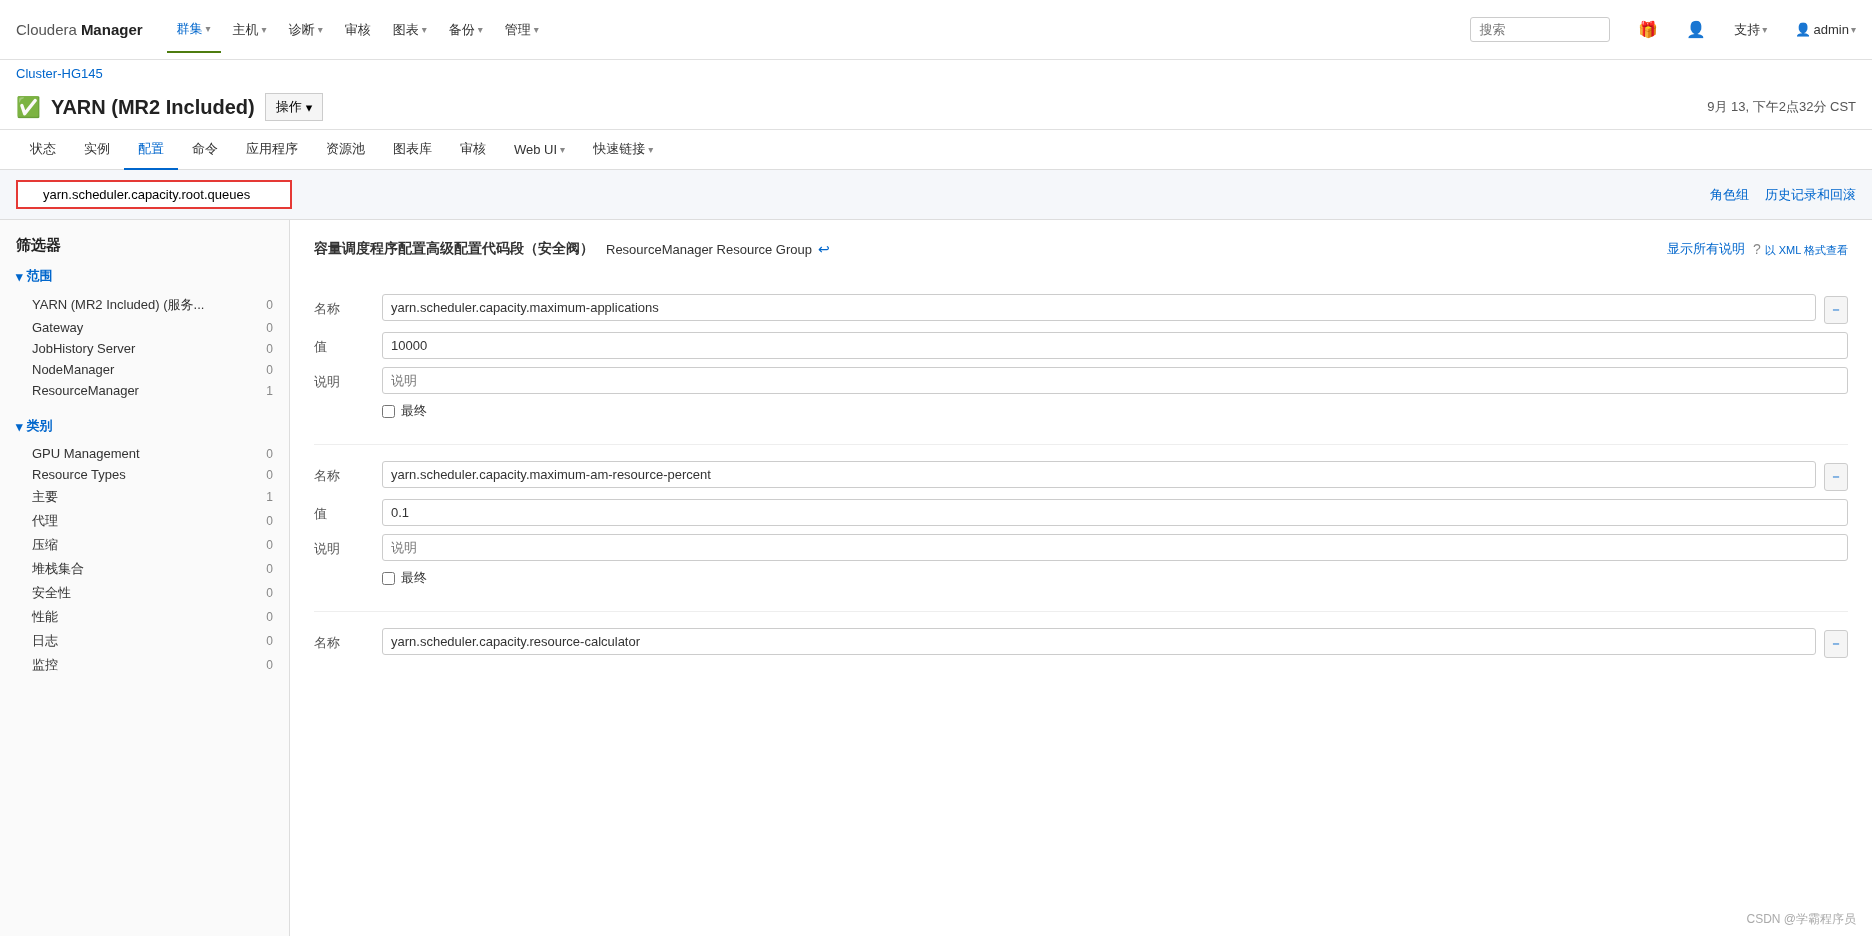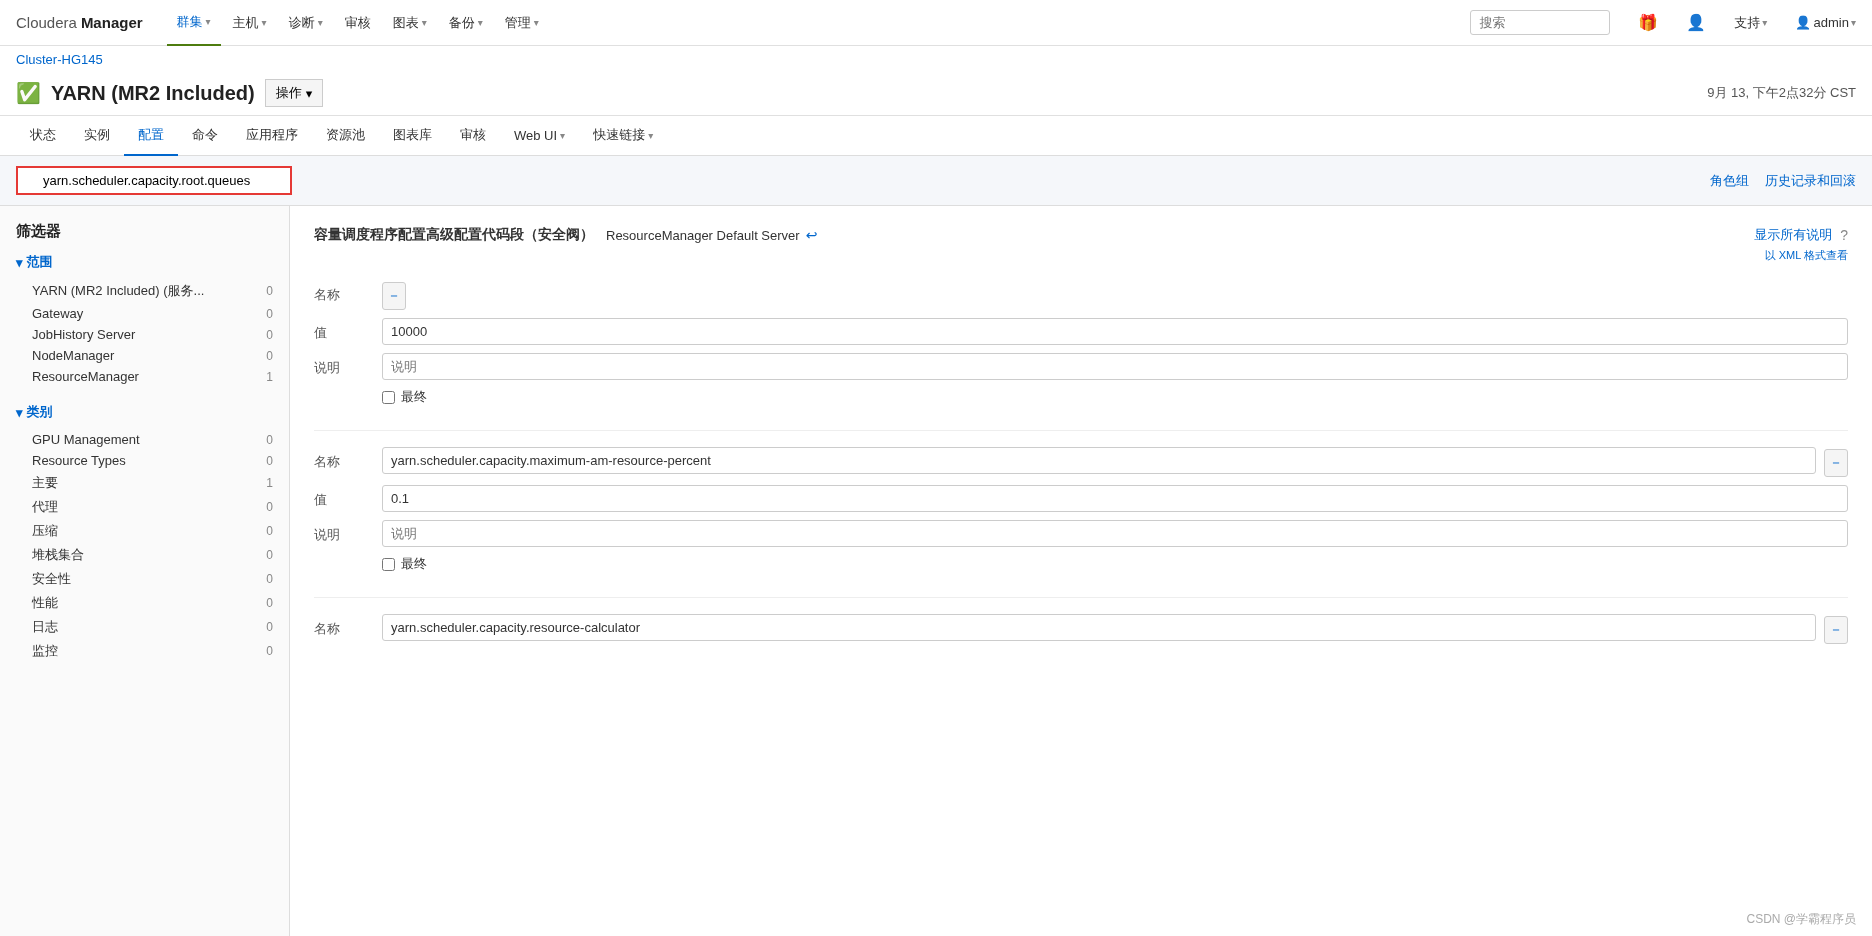--- a/index.html
+++ b/index.html
@@ -1,20 +1,20 @@
 <!DOCTYPE html>
 <html><head>
   <meta charset="utf-8">
   <style>
     * { box-sizing: border-box; margin: 0; padding: 0; }
     body { font-family: "Microsoft YaHei", "PingFang SC", Arial, sans-serif; font-size: 13px; color: #333; background: #fff; }
 
     
     .top-nav {
-      display: flex; align-items: center; height: 46px;
+      display: flex; align-items: center; height: 60px;
       background: #fff; border-bottom: 1px solid #e0e0e0;
       padding: 0 16px; gap: 0;
     }
     .brand { display: flex; align-items: center; margin-right: 24px; }
     .brand-cloudera { font-size: 15px; color: #555; }
     .brand-manager { font-size: 15px; font-weight: bold; color: #222; margin-left: 4px; }
     .nav-menu { display: flex; align-items: center; gap: 2px; flex: 1; }
     .nav-item {
       padding: 0 10px; height: 46px; line-height: 46px;
       color: #333; cursor: pointer; font-size: 13px;
@@ -99,21 +99,21 @@
     .section-header {
       display: flex; align-items: center; margin-bottom: 20px; gap: 12px;
     }
     .section-title { font-size: 14px; font-weight: bold; color: #333; }
     .section-group {
       display: flex; align-items: center; gap: 6px; font-size: 13px; color: #333;
     }
     .back-icon { color: #0066cc; cursor: pointer; font-size: 14px; }
 
     
-    .content-top-right { margin-left: auto; display: flex; flex-direction: column; align-items: flex-end; gap: 4px; }
+    .content-top-right { margin-left: auto; display: flex; align-items: flex-end; gap: 4px; }
     .content-link { color: #0066cc; font-size: 13px; cursor: pointer; }
 
     
     .config-item { margin-bottom: 24px; }
     .config-row { display: flex; align-items: flex-start; margin-bottom: 8px; gap: 8px; }
     .config-label { width: 60px; min-width: 60px; color: #555; font-size: 13px; padding-top: 6px; }
     .config-input {
       flex: 1; border: 1px solid #ccc; border-radius: 3px;
       padding: 5px 8px; font-size: 13px; color: #333; background: #fff;
     }
@@ -324,37 +324,38 @@
       </div>
     </div>
   </div>
 
   <div class="content-panel">
     <div style="display:flex; align-items:flex-start; margin-bottom:16px;">
       <div>
         <div class="section-header">
           <span class="section-title">容量调度程序配置高级配置代码段（安全阀）</span>
           <div class="section-group">
-            <span>ResourceManager Default Server</span>
+            <span>ResourceManager Resource Group</span>
             <span class="back-icon">↩</span>
           </div>
         </div>
       </div>
       <div class="content-top-right">
         <div style="display:flex; align-items:center; gap:8px;">
           <span class="content-link">显示所有说明</span>
           <span class="help-icon">?</span>
         </div>
         <span class="xml-link content-link">以 XML 格式查看</span>
       </div>
     </div>
 
     <div class="config-item">
       <div class="config-row">
         <span class="config-label">名称</span>
+        <input class="config-input" type="text" value="yarn.scheduler.capacity.maximum-applications" style="">
         <div class="config-minus-btn">
           <span>－</span>
         </div>
       </div>
       <div class="config-row">
         <span class="config-label">值</span>
         <input class="config-input" type="text" value="10000" style="">
       </div>
       <div class="config-row">
         <span class="config-label">说明</span>

